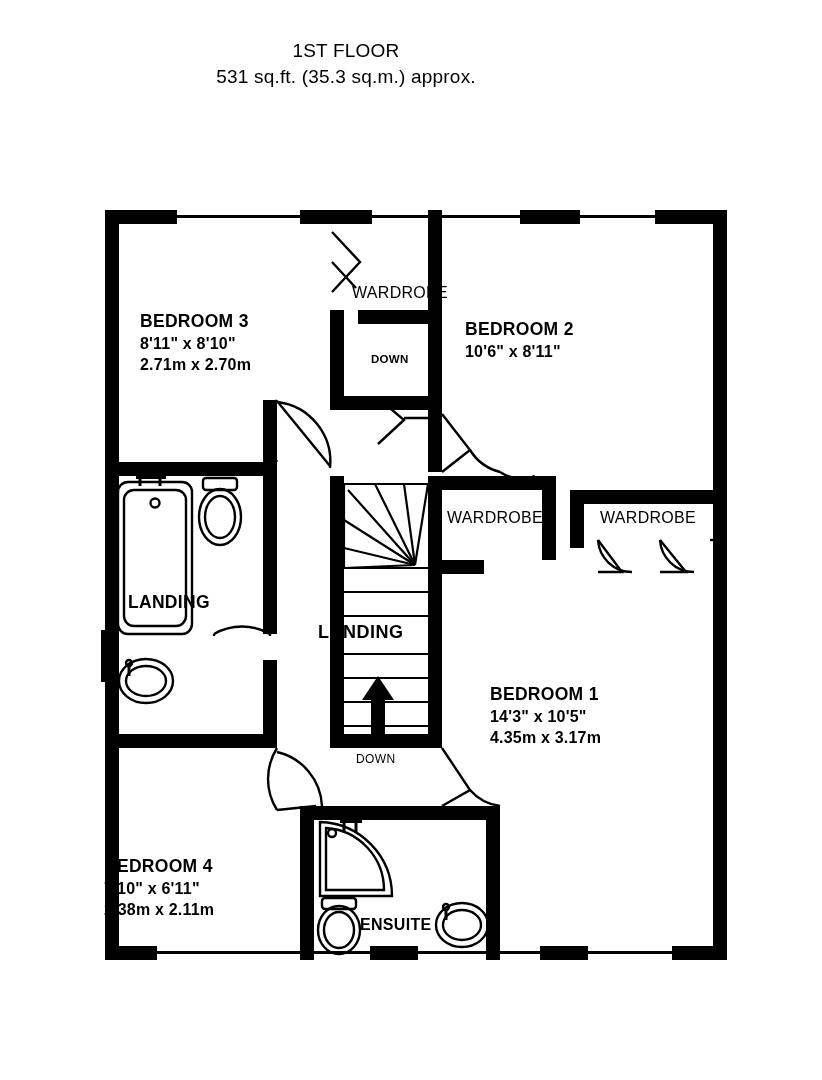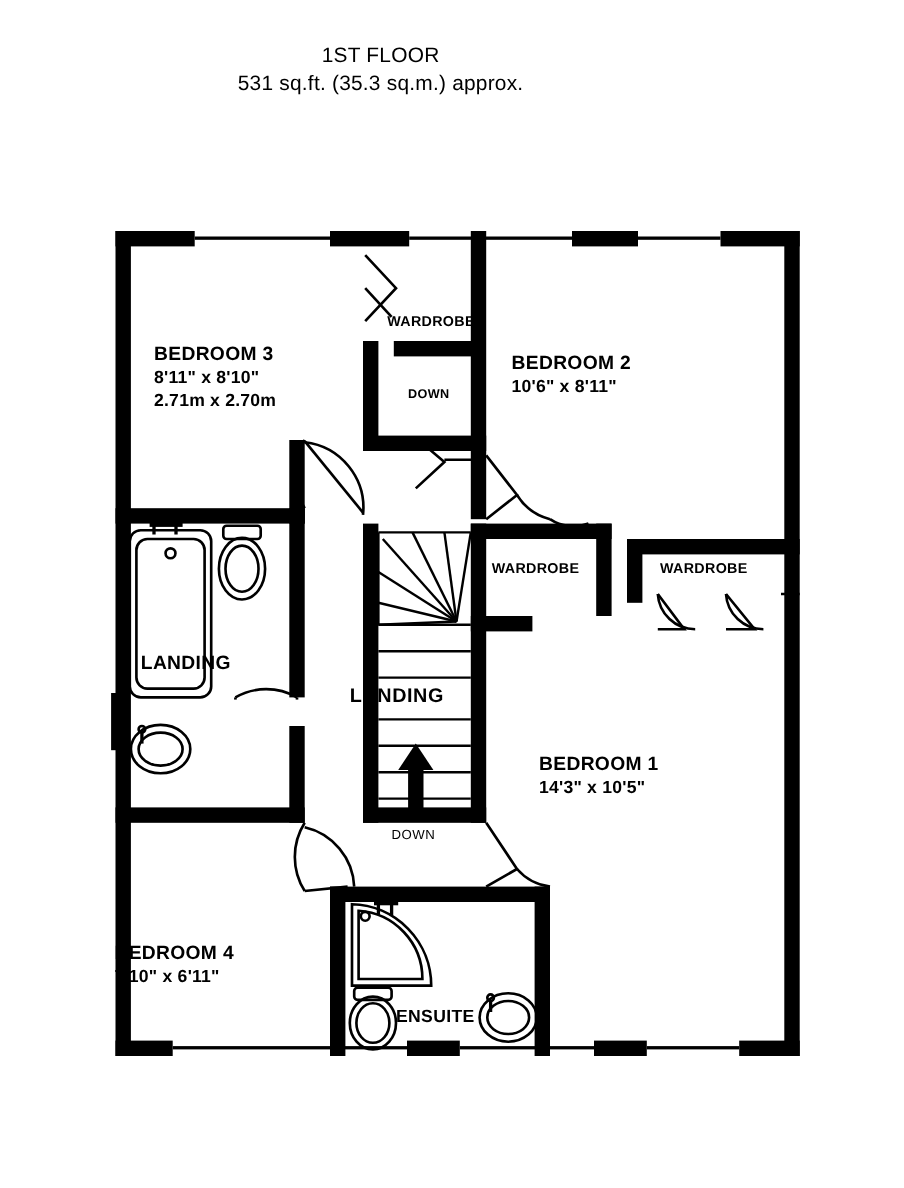--- a/index.html
+++ b/index.html
@@ -55,22 +55,22 @@
     font-size: 16px;
     font-weight: bold;
     letter-spacing: 0.2px;
   }
   .plain {
     position: absolute;
     color: #000;
     white-space: nowrap;
   }
   .lbl-wardrobe {
-    font-size: 13px;
-    font-weight: bold;
+    font-size: 16px;
+    font-weight: normal;
     letter-spacing: 0.3px;
   }
   .lbl-storage {
     font-size: 11.5px;
     font-weight: bold;
     letter-spacing: 0.3px;
   }
   .lbl-landing {
     font-size: 18px;
     font-weight: bold;
@@ -267,25 +267,27 @@
 </div>
 
 <div class="room" style="left:465px; top:318px; width:235px;">
   <div class="name">BEDROOM 2</div>
   <div class="dim">10'6"  x 8'11"</div>
 </div>
 
 <div class="room" style="left:490px; top:683px; width:235px;">
   <div class="name">BEDROOM 1</div>
   <div class="dim">14'3"  x 10'5"</div>
+  <div class="dim">4.35m  x 3.17m</div>
 </div>
 
 <div class="room" style="left:104px; top:855px; width:235px;">
   <div class="name">BEDROOM 4</div>
   <div class="dim">7'10"  x 6'11"</div>
+  <div class="dim">2.38m  x 2.11m</div>
 </div>
 
 <div class="plain lbl-wardrobe" style="left:352px; top:284px;">WARDROBE</div>
 <div class="plain lbl-storage" style="left:371px; top:353px;">DOWN</div>
 <div class="plain lbl-wardrobe" style="left:447px; top:509px;">WARDROBE</div>
 <div class="plain lbl-wardrobe" style="left:600px; top:509px;">WARDROBE</div>
 
 <div class="plain lbl-landing" style="left:318px; top:622px;">LANDING</div>
 <div class="plain lbl-down" style="left:356px; top:752px;">DOWN</div>
 

